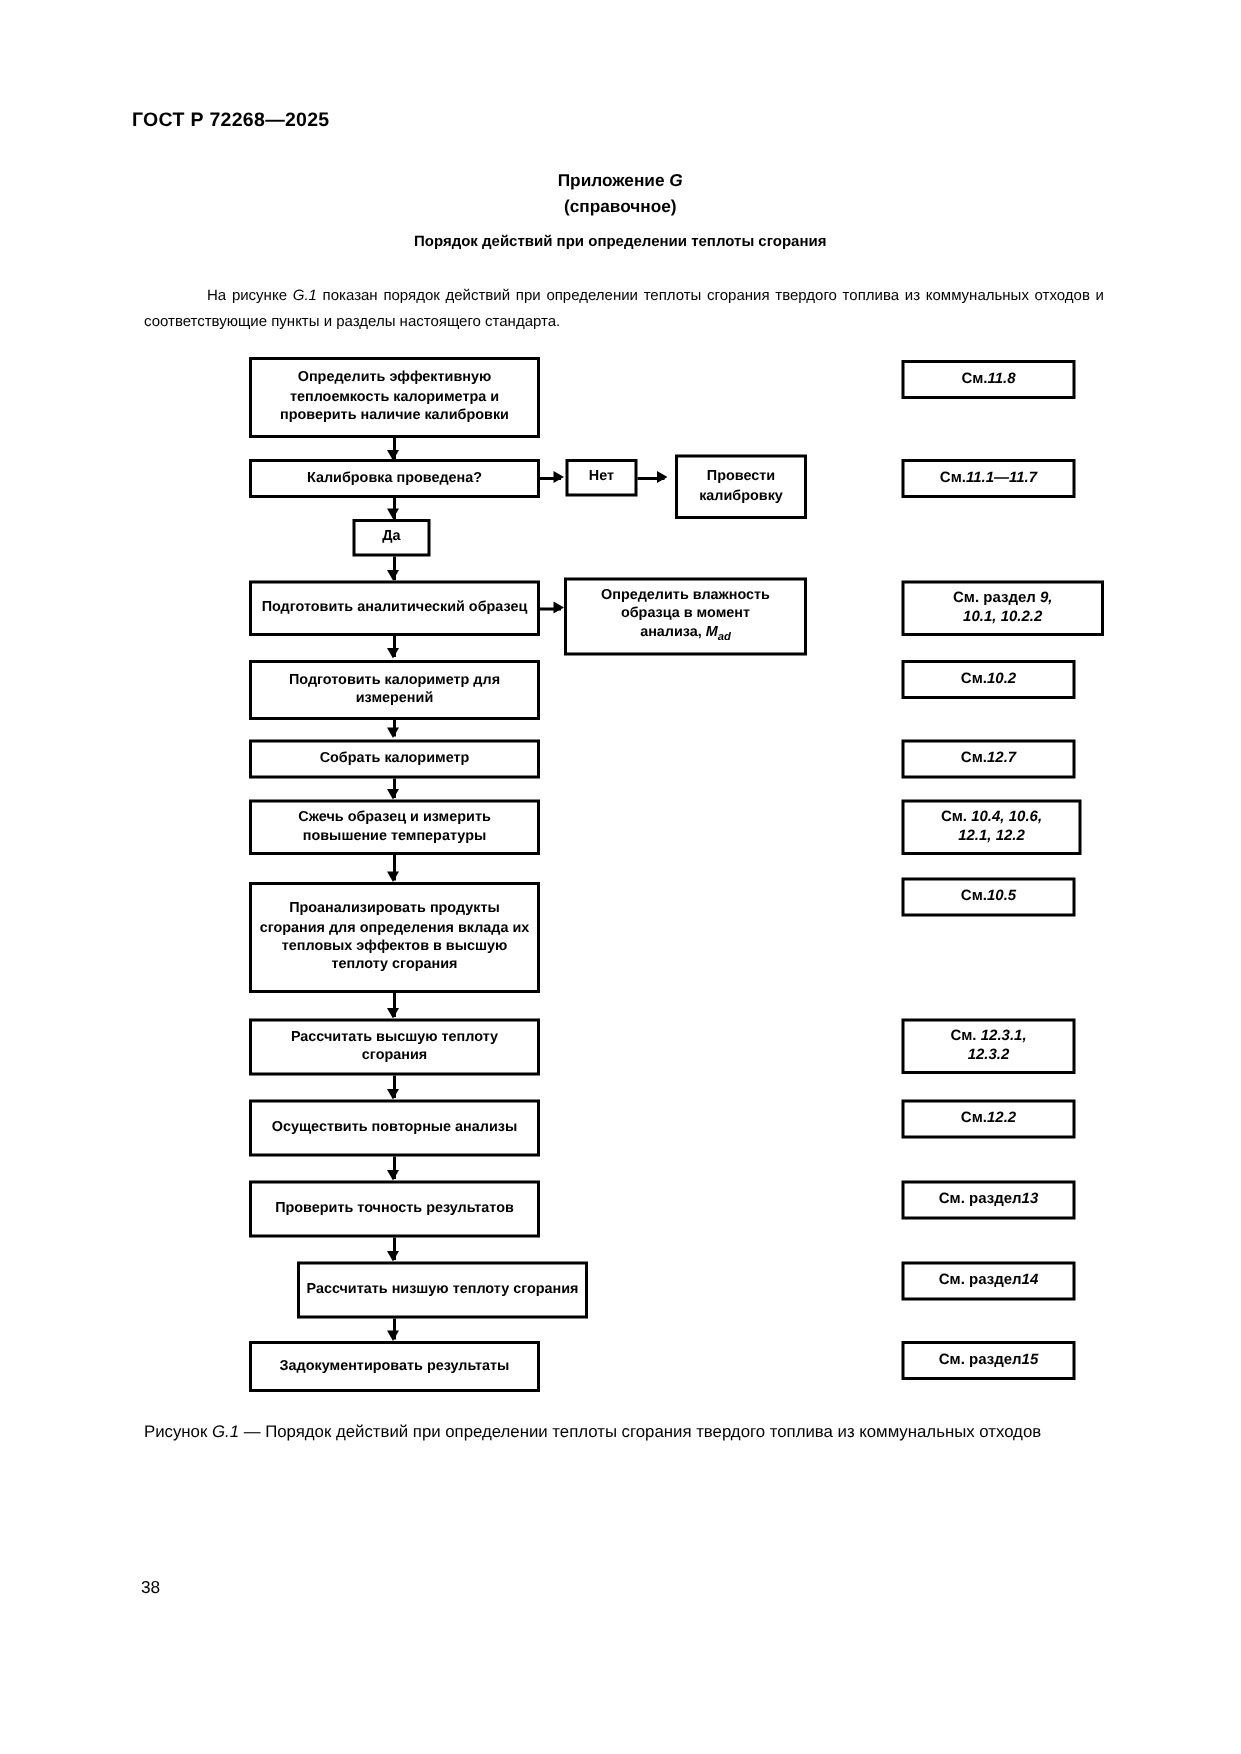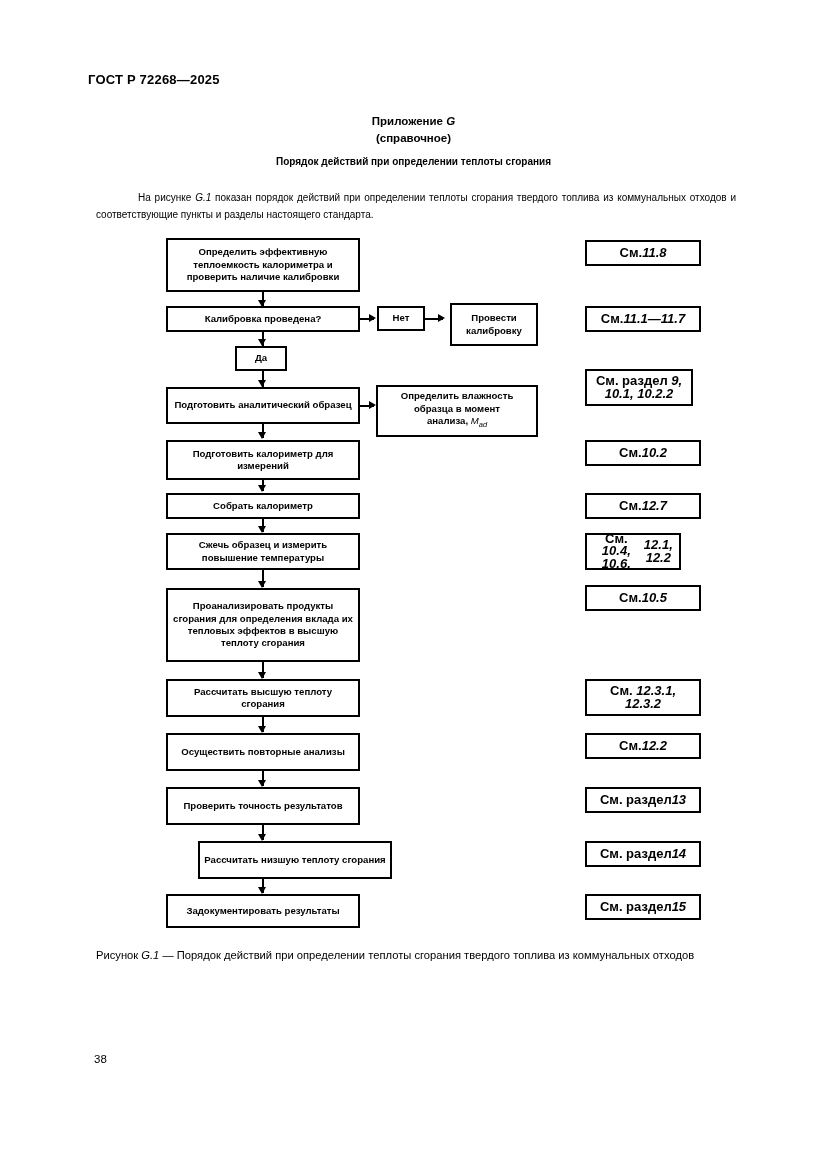--- a/index.html
+++ b/index.html
@@ -80,27 +80,28 @@
     align-items: center;
     justify-content: center;
     text-align: center;
     font-size: 9.6px;
     font-weight: bold;
     line-height: 12.4px;
     padding: 2px 4px;
   }
   .node.ref {
     font-weight: bold;
-    font-size: 13px;
+    font-size: 10px;
     line-height: 12.6px;
+    margin-left: 16px;
   }
   .node.ref i { font-style: italic; }
   .node .sub {
     font-style: italic;
-    font-weight: normal;
+    font-weight: bold;
   }
   .node .sub sub {
     font-style: italic;
     font-size: 0.78em;
   }
 
   
   .conn {
     position: absolute;
     background: #000;
@@ -234,36 +235,36 @@
   <div class="node ref" style="left:585px; top:240px; width:116px; height:26px;">
     <span>См. </span>
       <i>11.8</i>
   </div>
 
   <div class="node ref" style="left:585px; top:306px; width:116px; height:26px;">
     <span>См. </span>
       <i>11.1—11.7</i>
   </div>
 
-  <div class="node ref" style="left:585px; top:369px; width:108px; height:37px; flex-direction:column;text-align:right;">
+  <div class="node ref" style="left:585px; top:387px; width:135px; height:37px; flex-direction:column;text-align:right;">
     <div><span>См. раздел </span><i>9,</i></div>
     <div><i>10.1, 10.2.2</i></div>
   </div>
 
   <div class="node ref" style="left:585px; top:440px; width:116px; height:26px;">
     <span>См. </span>
       <i>10.2</i>
   </div>
 
   <div class="node ref" style="left:585px; top:493px; width:116px; height:26px;">
     <span>См. </span>
       <i>12.7</i>
   </div>
 
-  <div class="node ref" style="left:585px; top:533px; width:96px; height:37px; flex-direction:row;">
+  <div class="node ref" style="left:585px; top:533px; width:120px; height:37px; flex-direction:column;">
     <div><span>См. </span><i>10.4, 10.6,</i></div>
     <div><i>12.1, 12.2</i></div>
   </div>
 
   <div class="node ref" style="left:585px; top:585px; width:116px; height:26px;">
     <span>См. </span>
       <i>10.5</i>
   </div>
 
   <div class="node ref" style="left:585px; top:679px; width:116px; height:37px; flex-direction:column;">

